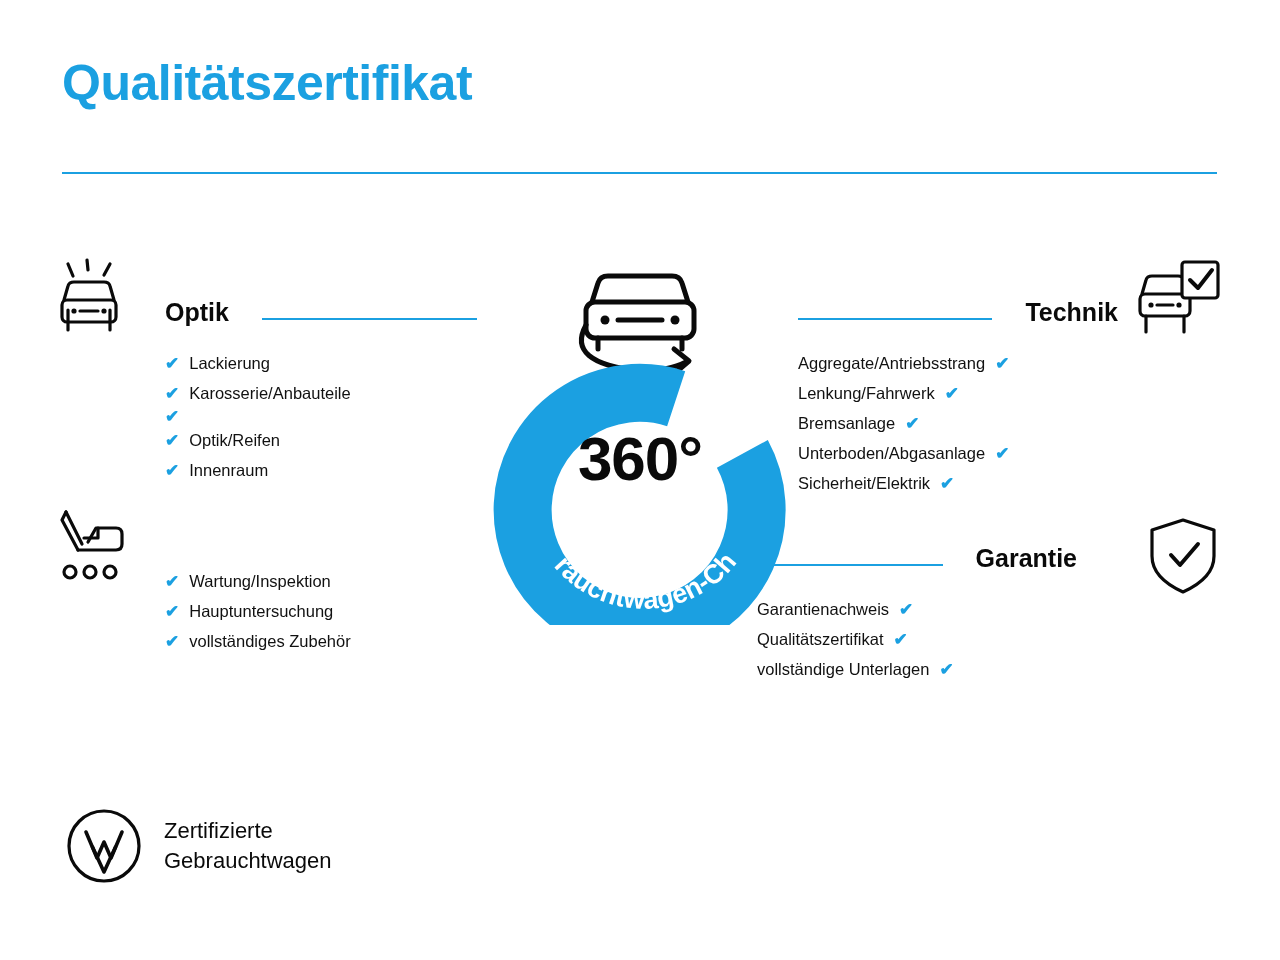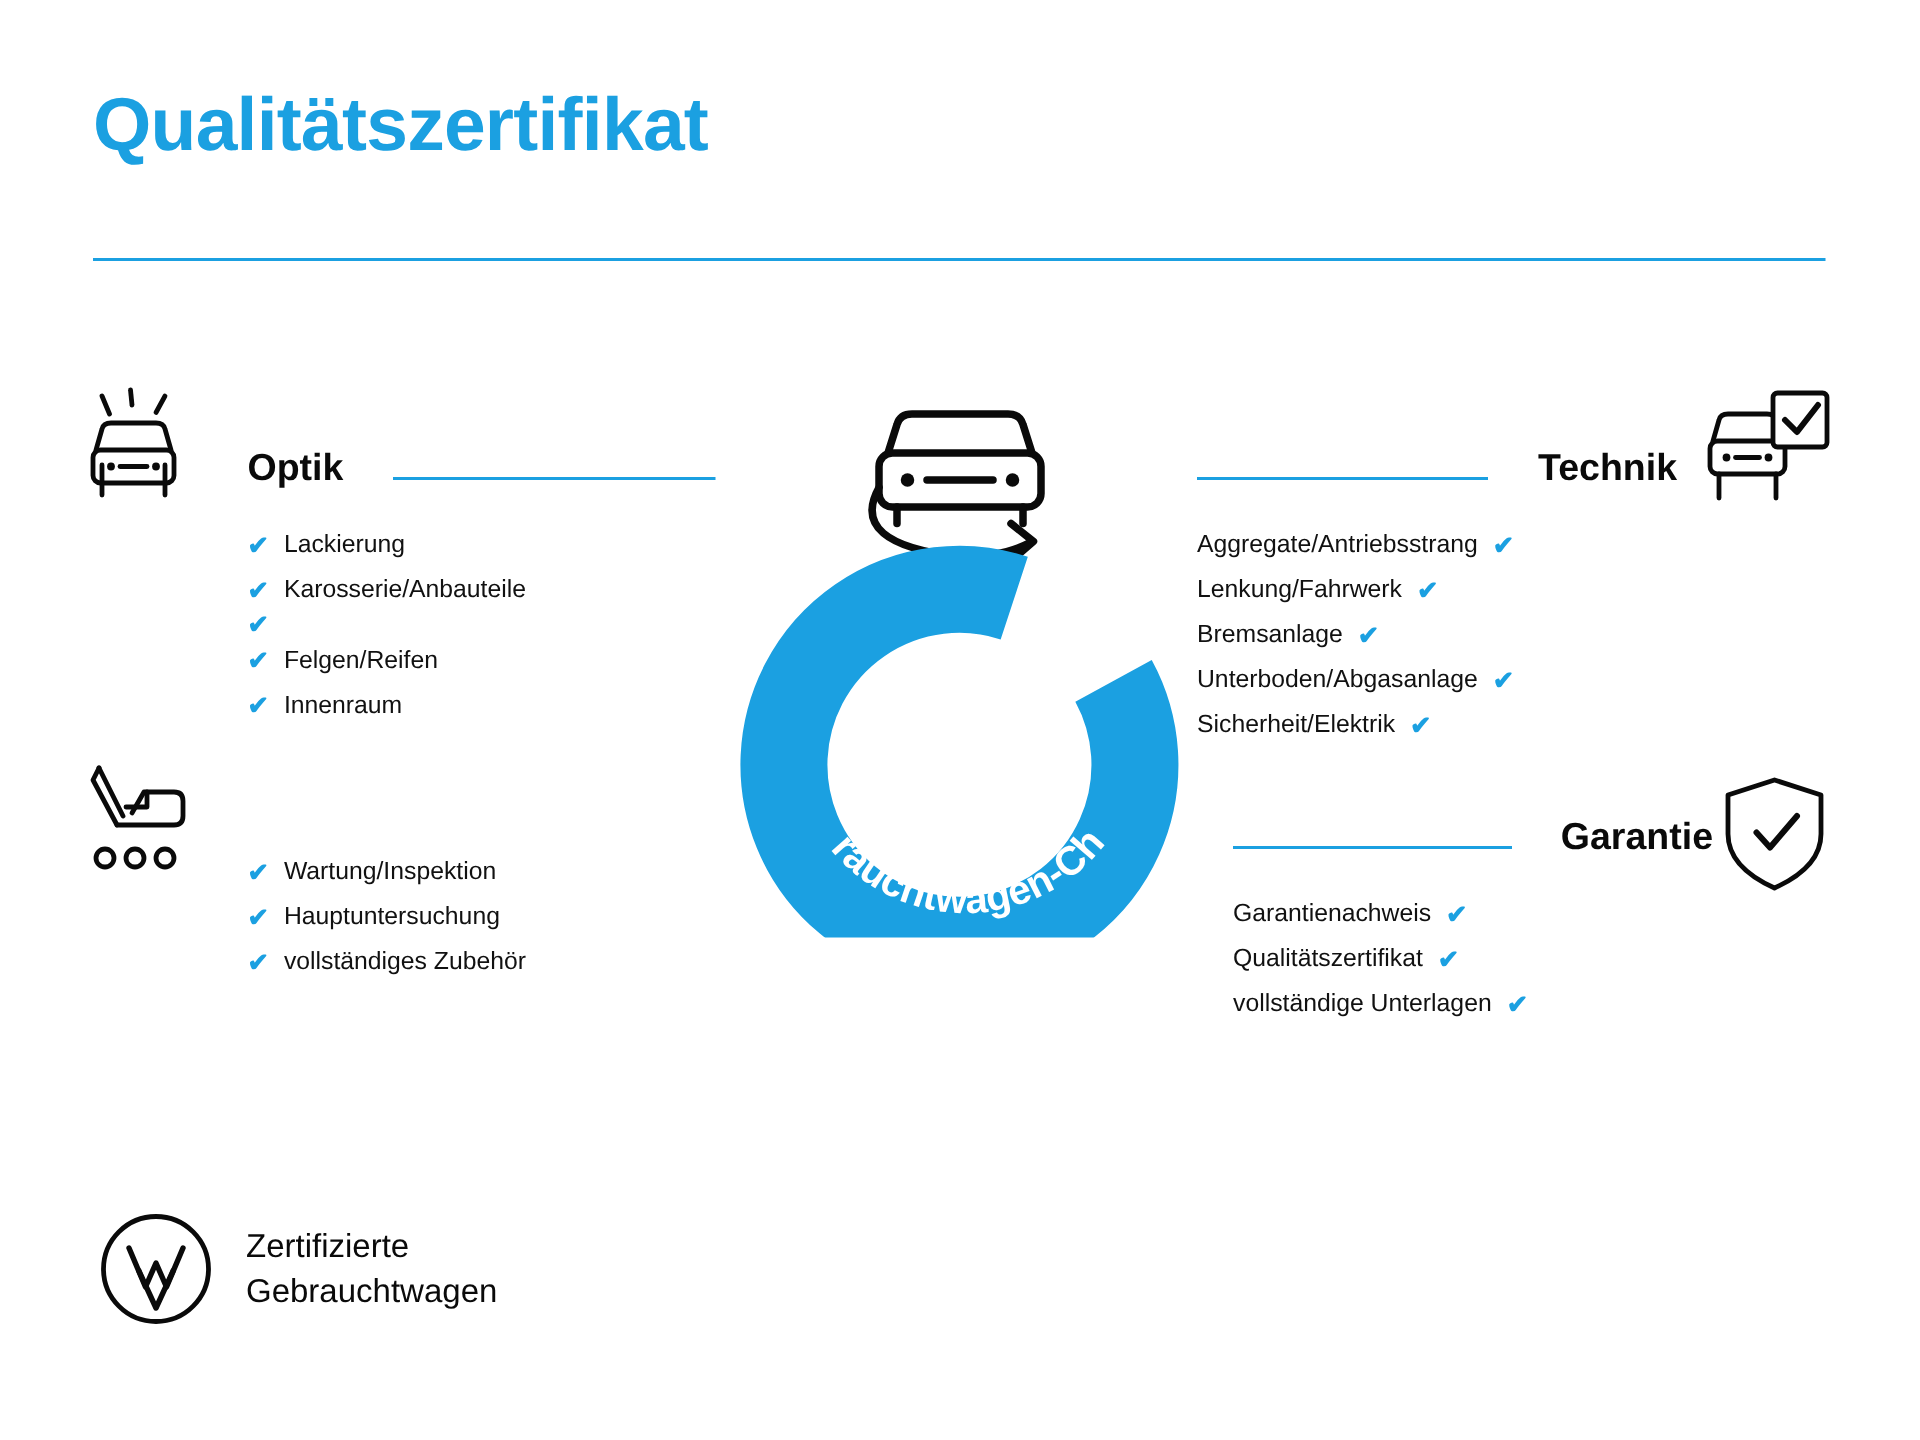--- a/index.html
+++ b/index.html
@@ -96,21 +96,21 @@
   }
   .items.right .check {
     margin-right: 0;
     margin-left: 10px;
   }
 
   
   #block-optik   { left: 165px; top: 300px; width: 312px; }
   #block-wartung { left: 165px; top: 546px; width: 312px; }
   #block-technik { left: 798px; top: 300px; width: 320px; }
-  #block-garantie{ left: 822px; top: 546px; width: 320px; }
+  #block-garantie{ left: 757px; top: 546px; width: 320px; }
 
   .items.right li { justify-content: flex-end; }
 
   
   .side-icon {
     position: absolute;
   }
   #icon-optik    { left: 58px;  top: 258px; }
   #icon-wartung  { left: 58px;  top: 508px; }
   #icon-technik  { left: 1138px; top: 258px; }
@@ -225,20 +225,21 @@
     <path d="M185 148
              A 117 117 0 1 0 265 180" stroke="#1ba0e1" stroke-width="58" fill="none" stroke-linecap="butt" transform="rotate(18 185 265)"></path>
 
     <defs>
       <path id="arcpath" d="M 96 318 A 117 117 0 0 0 280 320"></path>
     </defs>
     <text font-family="Liberation Sans, sans-serif" font-size="27" font-weight="bold" fill="#ffffff">
       <textPath href="#arcpath" startOffset="50%" text-anchor="middle">Gebrauchtwagen-Check</textPath>
     </text>
   </svg>
+  <div class="center-number">360°</div>
 </div>
 
 <div class="block" id="block-optik">
   <div class="block-head">
     <div class="block-title">Optik</div>
     <div class="head-rule"></div>
   </div>
   <ul class="items">
     <li>
         <span class="check">✔</span>
@@ -246,21 +247,21 @@
       </li>
     <li>
         <span class="check">✔</span>
         <span>Karosserie/Anbauteile</span>
       </li>
     <li>
         <span class="check">✔</span>
       </li>
     <li>
         <span class="check">✔</span>
-        <span>Felgen/Reifen</span>
+        <span>Optik/Reifen</span>
       </li>
     <li>
         <span class="check">✔</span>
         <span>Innenraum</span>
       </li>
   </ul>
 </div>
 
 <div class="block" id="block-wartung">
   <ul class="items">

